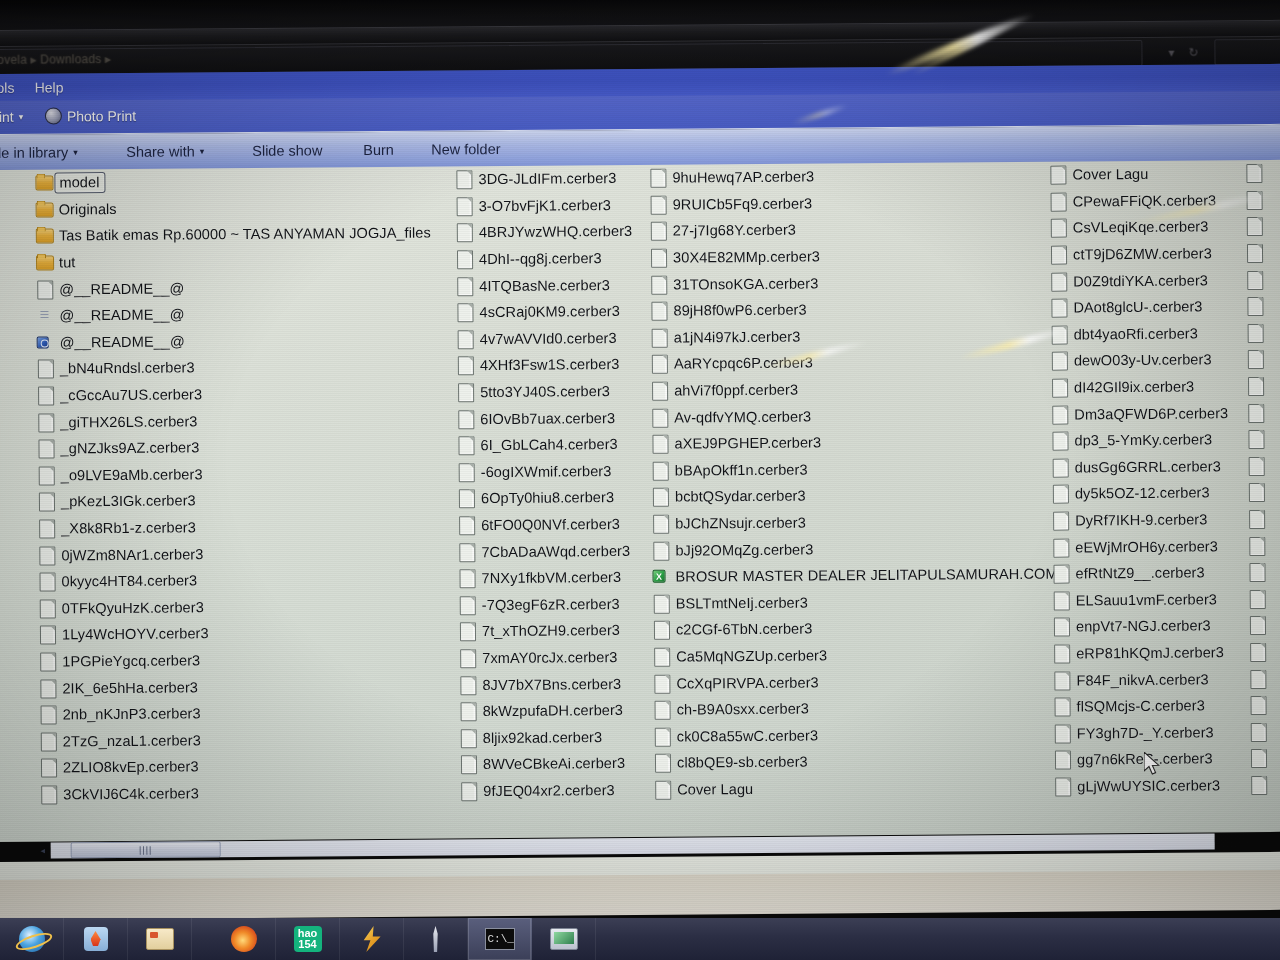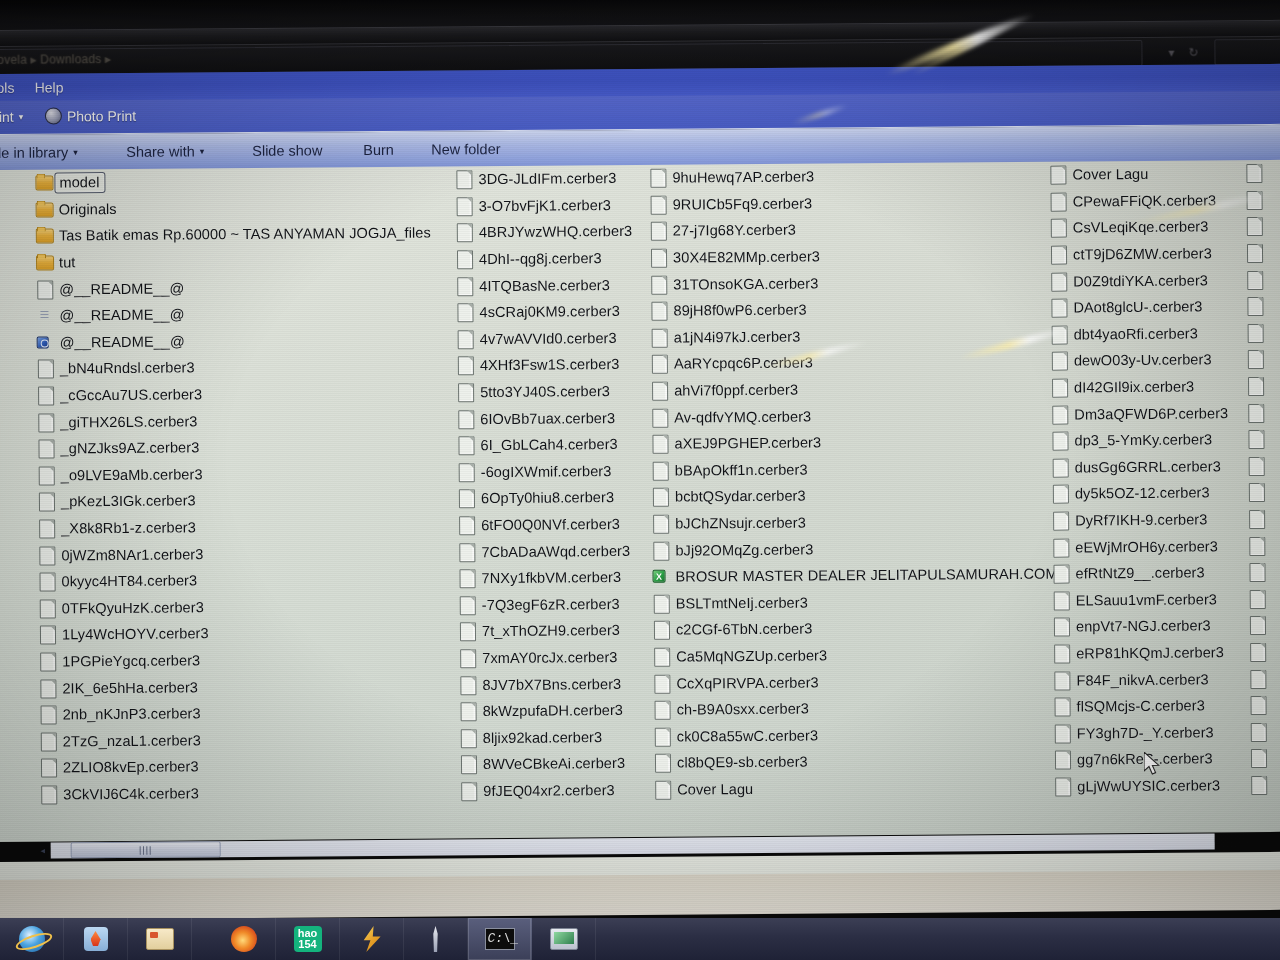--- a/index.html
+++ b/index.html
@@ -249,22 +249,22 @@
     background:#d8562e;border-radius:1px;}
   .flame-ic{width:24px;height:24px;border-radius:4px;
     background:linear-gradient(180deg,#bcd8f2 0%,#87aed6 100%);position:relative;}
   .flame-ic::after{content:"";position:absolute;left:7px;top:4px;width:10px;height:15px;
     background:linear-gradient(180deg,#ff8a3d 0%,#d8341a 100%);
     clip-path:polygon(50% 0,100% 55%,75% 100%,25% 100%,0 55%);}
   .tower-ic{width:10px;height:26px;
     background:linear-gradient(180deg,#e8eaf0 0%,#9aa0b4 100%);
     clip-path:polygon(50% 0,72% 30%,66% 100%,34% 100%,28% 30%);}
   .cmd-ic{width:30px;height:22px;background:#0c0c0c;border:1px solid #8a8f9e;
-    color:#dcdcdc;font-family:"Liberation Mono",monospace;font-size:13px;
-    line-height:20px;padding-left:2px;font-style:italic;}
+    color:#dcdcdc;font-family:"Liberation Mono",monospace;font-size:11px;
+    line-height:20px;padding-left:2px;}
   .mon-ic{width:28px;height:22px;border-radius:2px;
     background:linear-gradient(180deg,#e7eaf0 0%,#bcc2ce 100%);
     border:1px solid #7d8493;position:relative;}
   .mon-ic::after{content:"";position:absolute;left:3px;top:3px;width:20px;height:12px;
     background:linear-gradient(135deg,#8fd8a0 0%,#2f7f4d 100%);}
 
   
   .glare {
     position:absolute; pointer-events:none;
     background: linear-gradient(90deg, rgba(255,250,210,0) 0%, rgba(255,240,170,.92) 45%, rgba(255,255,255,.98) 62%, rgba(255,235,160,0) 100%);

